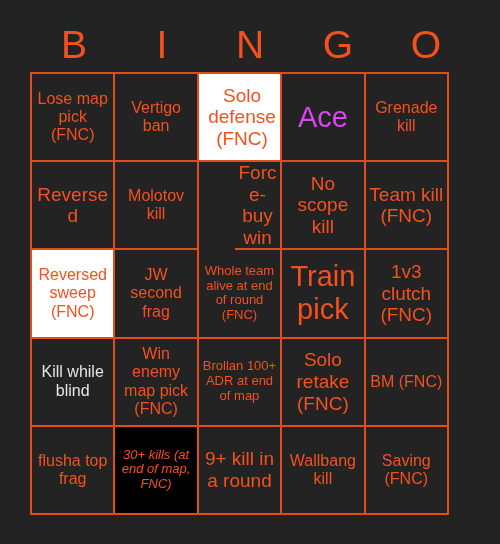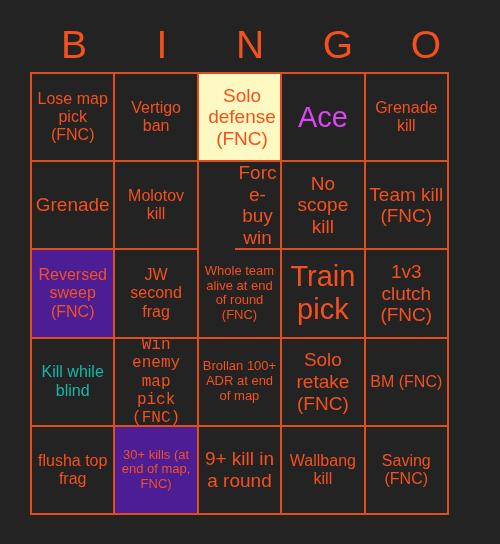--- a/index.html
+++ b/index.html
@@ -96,82 +96,82 @@
     <div class="header-letter" style="color: rgb(244, 81, 30);">O</div>
   </div>
 
   <div id="grid" style="border-top-color: rgb(224, 79, 27); border-left-color: rgb(224, 79, 27);">
     <div class="cell" style="color: rgb(244, 81, 30); border-right-color: rgb(224, 79, 27); border-bottom-color: rgb(224, 79, 27); background: rgb(35, 35, 35);">
         <span class="cell-text fs-sm">Lose map pick (FNC)</span>
       </div>
     <div class="cell" style="color: rgb(244, 81, 30); border-right-color: rgb(224, 79, 27); border-bottom-color: rgb(224, 79, 27); background: rgb(35, 35, 35);">
         <span class="cell-text fs-lg">Vertigo ban</span>
       </div>
-    <div class="cell" style="color: rgb(244, 81, 30); border-right-color: rgb(224, 79, 27); border-bottom-color: rgb(224, 79, 27); background: #fef9c3; padding-left: 8px;">
+    <div class="cell" style="color: rgb(244, 81, 30); border-right-color: rgb(224, 79, 27); border-bottom-color: rgb(224, 79, 27); background: #ffffff; padding-left: 8px;">
         <span class="cell-text fs-md">Solo defense (FNC)</span>
       </div>
     <div class="cell" style="color: #d946ef; border-right-color: rgb(224, 79, 27); border-bottom-color: rgb(224, 79, 27); background: rgb(35, 35, 35);">
         <span class="cell-text fs-xl">Ace</span>
       </div>
     <div class="cell" style="color: rgb(244, 81, 30); border-right-color: rgb(224, 79, 27); border-bottom-color: rgb(224, 79, 27); background: rgb(35, 35, 35);">
         <span class="cell-text fs-sm">Grenade kill</span>
       </div>
 
     <div class="cell" style="color: rgb(244, 81, 30); border-right-color: rgb(224, 79, 27); border-bottom-color: rgb(224, 79, 27); background: rgb(35, 35, 35);">
-        <span class="cell-text fs-md">Grenade</span>
+        <span class="cell-text fs-md">Reversed</span>
       </div>
     <div class="cell" style="color: rgb(244, 81, 30); border-right-color: rgb(224, 79, 27); border-bottom-color: rgb(224, 79, 27); background: rgb(35, 35, 35);">
         <span class="cell-text fs-lg">Molotov kill</span>
       </div>
     <div class="cell" style="color: rgb(244, 81, 30); border-right-color: rgb(224, 79, 27); border-bottom-color: rgb(224, 79, 27); background: rgb(35, 35, 35); margin-left: 36px;">
         <span class="cell-text fs-md">Force-buy win</span>
       </div>
     <div class="cell" style="color: rgb(244, 81, 30); border-right-color: rgb(224, 79, 27); border-bottom-color: rgb(224, 79, 27); background: rgb(35, 35, 35);">
         <span class="cell-text fs-md">No scope kill</span>
       </div>
     <div class="cell" style="color: rgb(244, 81, 30); border-right-color: rgb(224, 79, 27); border-bottom-color: rgb(224, 79, 27); background: rgb(35, 35, 35);">
         <span class="cell-text fs-md">Team kill (FNC)</span>
       </div>
 
-    <div class="cell" style="color: rgb(244, 81, 30); border-right-color: rgb(224, 79, 27); border-bottom-color: rgb(224, 79, 27); background: #4c1d95;">
+    <div class="cell" style="color: rgb(244, 81, 30); border-right-color: rgb(224, 79, 27); border-bottom-color: rgb(224, 79, 27); background: #ffffff;">
         <span class="cell-text fs-sm">Reversed sweep (FNC)</span>
       </div>
     <div class="cell" style="color: rgb(244, 81, 30); border-right-color: rgb(224, 79, 27); border-bottom-color: rgb(224, 79, 27); background: rgb(35, 35, 35);">
         <span class="cell-text fs-lg">JW second frag</span>
       </div>
     <div class="cell" style="color: rgb(244, 81, 30); border-right-color: rgb(224, 79, 27); border-bottom-color: rgb(224, 79, 27); background: rgb(35, 35, 35);">
         <span class="cell-text fs-xs">Whole team alive at end of round (FNC)</span>
       </div>
     <div class="cell" style="color: rgb(244, 81, 30); border-right-color: rgb(224, 79, 27); border-bottom-color: rgb(224, 79, 27); background: rgb(35, 35, 35);">
         <span class="cell-text fs-xl">Train pick</span>
       </div>
     <div class="cell" style="color: rgb(244, 81, 30); border-right-color: rgb(224, 79, 27); border-bottom-color: rgb(224, 79, 27); background: rgb(35, 35, 35);">
         <span class="cell-text fs-md">1v3 clutch (FNC)</span>
       </div>
 
-    <div class="cell" style="color: #14b8a6; border-right-color: rgb(224, 79, 27); border-bottom-color: rgb(224, 79, 27); background: rgb(35, 35, 35);">
+    <div class="cell" style="color: #e5e5e5; border-right-color: rgb(224, 79, 27); border-bottom-color: rgb(224, 79, 27); background: rgb(35, 35, 35);">
         <span class="cell-text fs-lg">Kill while blind</span>
       </div>
-    <div class="cell" style="color: rgb(244, 81, 30); border-right-color: rgb(224, 79, 27); border-bottom-color: rgb(224, 79, 27); background: rgb(35, 35, 35); font-family: Liberation Mono, monospace;">
+    <div class="cell" style="color: rgb(244, 81, 30); border-right-color: rgb(224, 79, 27); border-bottom-color: rgb(224, 79, 27); background: rgb(35, 35, 35);">
         <span class="cell-text fs-sm">Win enemy map pick (FNC)</span>
       </div>
     <div class="cell" style="color: rgb(244, 81, 30); border-right-color: rgb(224, 79, 27); border-bottom-color: rgb(224, 79, 27); background: rgb(35, 35, 35);">
         <span class="cell-text fs-xs">Brollan 100+ ADR at end of map</span>
       </div>
     <div class="cell" style="color: rgb(244, 81, 30); border-right-color: rgb(224, 79, 27); border-bottom-color: rgb(224, 79, 27); background: rgb(35, 35, 35);">
         <span class="cell-text fs-md">Solo retake (FNC)</span>
       </div>
     <div class="cell" style="color: rgb(244, 81, 30); border-right-color: rgb(224, 79, 27); border-bottom-color: rgb(224, 79, 27); background: rgb(35, 35, 35);">
         <span class="cell-text fs-lg">BM (FNC)</span>
       </div>
 
     <div class="cell" style="color: rgb(244, 81, 30); border-right-color: rgb(224, 79, 27); border-bottom-color: rgb(224, 79, 27); background: rgb(35, 35, 35);">
         <span class="cell-text fs-lg">flusha top frag</span>
       </div>
-    <div class="cell" style="color: rgb(244, 81, 30); border-right-color: rgb(224, 79, 27); border-bottom-color: rgb(224, 79, 27); background: #4c1d95;">
+    <div class="cell" style="color: rgb(244, 81, 30); border-right-color: rgb(224, 79, 27); border-bottom-color: rgb(224, 79, 27); background: #000000; font-style: italic;">
         <span class="cell-text fs-xs">30+ kills (at end of map, FNC)</span>
       </div>
     <div class="cell" style="color: rgb(244, 81, 30); border-right-color: rgb(224, 79, 27); border-bottom-color: rgb(224, 79, 27); background: rgb(35, 35, 35);">
         <span class="cell-text fs-md">9+ kill in a round</span>
       </div>
     <div class="cell" style="color: rgb(244, 81, 30); border-right-color: rgb(224, 79, 27); border-bottom-color: rgb(224, 79, 27); background: rgb(35, 35, 35);">
         <span class="cell-text fs-sm">Wallbang kill</span>
       </div>
     <div class="cell" style="color: rgb(244, 81, 30); border-right-color: rgb(224, 79, 27); border-bottom-color: rgb(224, 79, 27); background: rgb(35, 35, 35);">
         <span class="cell-text fs-lg">Saving (FNC)</span>

